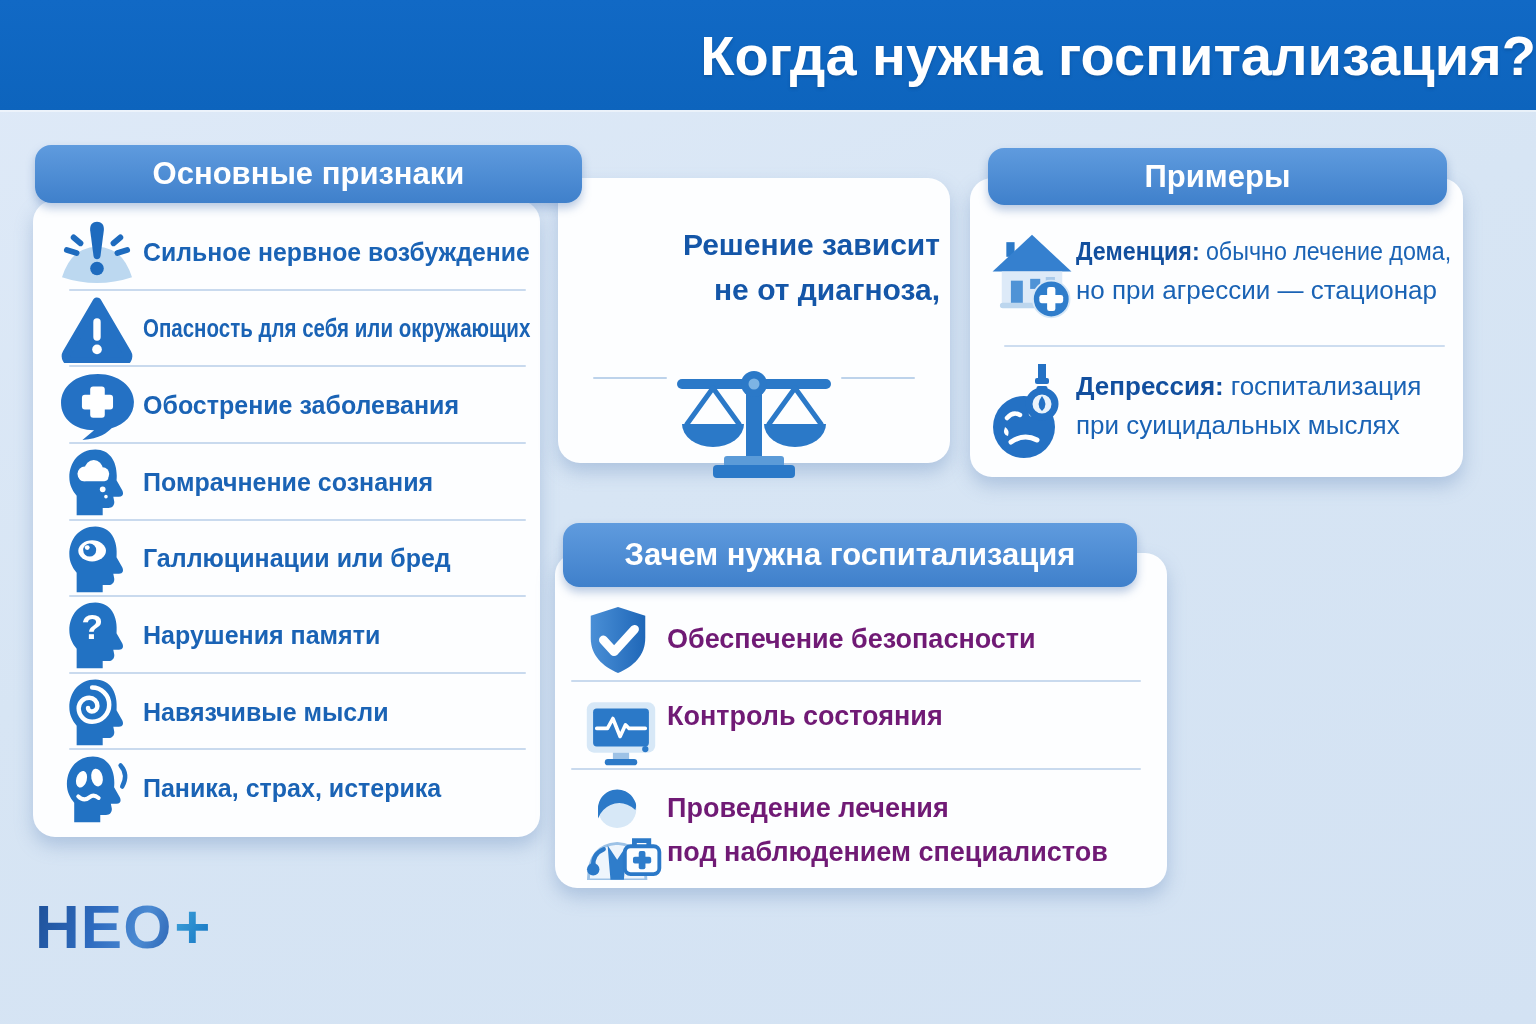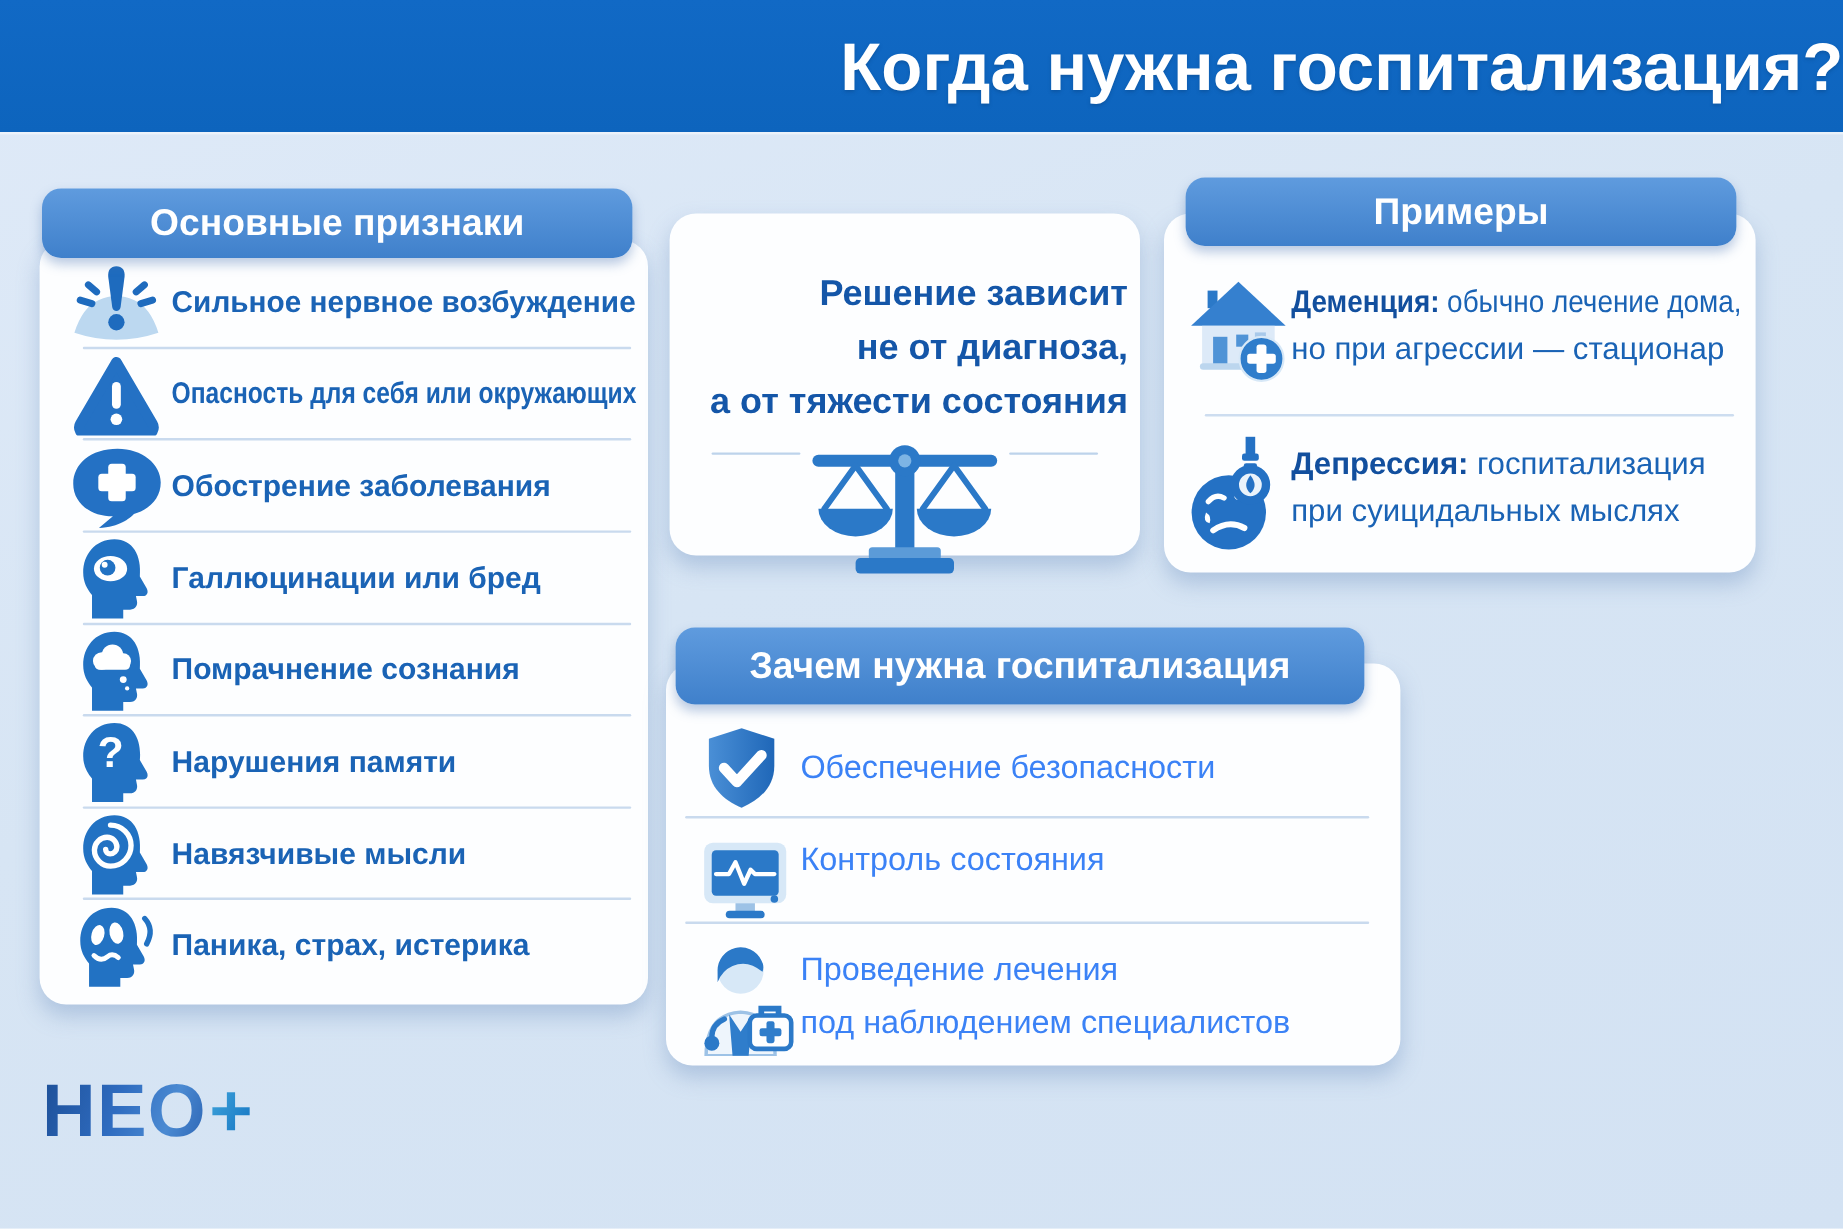--- a/index.html
+++ b/index.html
@@ -19,21 +19,21 @@
   .card{position:absolute;background:#fdfeff;border-radius:22px;
         box-shadow:0 9px 18px rgba(108,142,190,.38);}
   .pill{position:absolute;z-index:5;border-radius:16px;
         background:linear-gradient(180deg,#5f9bde 0%,#3f80cb 100%);
         box-shadow:0 5px 10px rgba(80,120,180,.4);
         display:flex;align-items:center;justify-content:center;}
   .pill span{color:#ffffff;font-weight:bold;font-size:31px;white-space:nowrap;}
 
   
   .signs-card{left:33px;top:200px;width:507px;height:637px;z-index:2;text-decoration:underline;}
-  .signs-pill{left:35px;top:157px;width:492px;height:58px;}
+  .signs-pill{left:35px;top:145px;width:547px;height:58px;}
   .signs-list{position:absolute;left:14px;right:10px;top:14px;bottom:10px;
               display:flex;flex-direction:column;}
   .sign-row{flex:1;display:flex;align-items:center;position:relative;padding-left:4px;}
   .sign-row:not(:last-child)::after{content:"";position:absolute;left:22px;right:4px;bottom:0;
               height:2px;background:#c9daee;border-radius:1px;}
   .sign-icon{width:92px;min-width:92px;display:flex;align-items:center;justify-content:center;}
   .sign-label{flex:1;min-width:0;display:block;white-space:nowrap;
               font-size:25px;font-weight:bold;color:#1a63b5;transform-origin:left center;}
 
   
@@ -58,22 +58,22 @@
   .example-rest{margin-left:7px;}
   .example-divider{position:absolute;left:34px;right:18px;top:167px;height:2px;
                    background:#cdddf0;border-radius:1px;}
 
   
   .purpose-card{left:555px;top:553px;width:612px;height:335px;z-index:2;}
   .purpose-pill{left:563px;top:523px;width:574px;height:64px;}
   .purpose-row{position:absolute;left:0;right:0;}
   .purpose-icon{position:absolute;left:26px;top:0;}
   .purpose-text{position:absolute;left:112px;right:14px;}
-  .purpose-line{display:block;white-space:nowrap;font-size:27px;font-weight:normal;
-                color:#3b82f6;line-height:44px;transform-origin:left center;}
+  .purpose-line{display:block;white-space:nowrap;font-size:27px;font-weight:bold;
+                color:#701a75;line-height:44px;transform-origin:left center;}
   .purpose-divider{position:absolute;left:16px;right:26px;height:2px;
                    background:#c9daee;border-radius:1px;}
 
   
   .logo{position:absolute;left:35px;top:896px;font-size:62px;font-weight:bold;
         letter-spacing:1px;display:flex;align-items:flex-start;line-height:62px;}
   .logo-neo{background:linear-gradient(110deg,#1d4f97 0%,#2f6cc0 45%,#4b8ad2 75%,#2a62b2 100%);
             -webkit-background-clip:text;background-clip:text;color:transparent;}
   .logo-plus{background:linear-gradient(120deg,#45aade 0%,#1e7fc8 70%);
              -webkit-background-clip:text;background-clip:text;color:transparent;
@@ -130,47 +130,47 @@
             <rect x="25.5" y="24.5" width="32" height="15" rx="3" fill="#ffffff"></rect>
           </svg>
         </span>
         <span class="sign-label fit-x">Обострение заболевания</span>
       </div>
 
       <div class="sign-row">
         <span class="sign-icon">
           <svg width="72" height="70" viewBox="0 0 78 86">
             <path d="M37 3 C17 3 5 19 5 37 C5 47 9 54 14 60 L14 84 L46 84 L46 75 L53 75 C59 75 61 70 60 66 L59 61 L66 61 C71 61 72 57 70 53 L63 41 C65 20 56 3 37 3 Z" fill="#2272c3"></path>
-            <ellipse cx="33" cy="33" rx="17" ry="13" fill="#ffffff"></ellipse>
-            <circle cx="30" cy="32" r="8" fill="#2272c3"></circle>
-            <circle cx="27" cy="29" r="3" fill="#ffffff"></circle>
-          </svg>
-        </span>
-        <span class="sign-label fit-x">Галлюцинации или бред</span>
-      </div>
-
-      <div class="sign-row">
-        <span class="sign-icon">
-          <svg width="72" height="70" viewBox="0 0 78 86">
-            <path d="M37 3 C17 3 5 19 5 37 C5 47 9 54 14 60 L14 84 L46 84 L46 75 L53 75 C59 75 61 70 60 66 L59 61 L66 61 C71 61 72 57 70 53 L63 41 C65 20 56 3 37 3 Z" fill="#2272c3"></path>
             <circle cx="24" cy="33" r="9" fill="#ffffff"></circle>
             <circle cx="35" cy="27" r="11" fill="#ffffff"></circle>
             <circle cx="46" cy="33" r="8" fill="#ffffff"></circle>
             <rect x="17" y="31" width="36" height="11" rx="5" fill="#ffffff"></rect>
             <circle cx="46" cy="52" r="3.5" fill="#ffffff"></circle>
             <circle cx="50" cy="61" r="2.2" fill="#ffffff"></circle>
           </svg>
         </span>
         <span class="sign-label fit-x">Помрачнение сознания</span>
       </div>
 
       <div class="sign-row">
         <span class="sign-icon">
           <svg width="72" height="70" viewBox="0 0 78 86">
             <path d="M37 3 C17 3 5 19 5 37 C5 47 9 54 14 60 L14 84 L46 84 L46 75 L53 75 C59 75 61 70 60 66 L59 61 L66 61 C71 61 72 57 70 53 L63 41 C65 20 56 3 37 3 Z" fill="#2272c3"></path>
+            <ellipse cx="33" cy="33" rx="17" ry="13" fill="#ffffff"></ellipse>
+            <circle cx="30" cy="32" r="8" fill="#2272c3"></circle>
+            <circle cx="27" cy="29" r="3" fill="#ffffff"></circle>
+          </svg>
+        </span>
+        <span class="sign-label fit-x">Галлюцинации или бред</span>
+      </div>
+
+      <div class="sign-row">
+        <span class="sign-icon">
+          <svg width="72" height="70" viewBox="0 0 78 86">
+            <path d="M37 3 C17 3 5 19 5 37 C5 47 9 54 14 60 L14 84 L46 84 L46 75 L53 75 C59 75 61 70 60 66 L59 61 L66 61 C71 61 72 57 70 53 L63 41 C65 20 56 3 37 3 Z" fill="#2272c3"></path>
             <text x="33" y="48" text-anchor="middle" font-family="Liberation Sans, sans-serif" font-size="44" font-weight="bold" fill="#ffffff">?</text>
           </svg>
         </span>
         <span class="sign-label fit-x">Нарушения памяти</span>
       </div>
 
       <div class="sign-row">
         <span class="sign-icon">
           <svg width="72" height="70" viewBox="0 0 78 86">
             <path d="M37 3 C17 3 5 19 5 37 C5 47 9 54 14 60 L14 84 L46 84 L46 75 L53 75 C59 75 61 70 60 66 L59 61 L66 61 C71 61 72 57 70 53 L63 41 C65 20 56 3 37 3 Z" fill="#2272c3"></path>
@@ -193,21 +193,20 @@
         <span class="sign-label fit-x">Паника, страх, истерика</span>
       </div>
 
     </div>
   </div>
 
   <div class="card decision-card">
     <div class="decision-text">
       <span class="decision-line fit-x-c">Решение зависит</span>
       <span class="decision-line fit-x-c">не от диагноза,</span>
-      <span class="decision-line fit-x-c">а от тяжести состояния</span>
     </div>
     <div class="decision-rule rule-left"></div>
     <div class="decision-rule rule-right"></div>
     <div class="scale-wrap">
       <svg width="172" height="120" viewBox="0 0 172 120">
         <rect x="78" y="24" width="16" height="74" fill="#2b79c8"></rect>
         <rect x="9" y="19" width="154" height="10" rx="5" fill="#2b79c8"></rect>
         <circle cx="86" cy="24" r="13" fill="#2b79c8"></circle>
         <circle cx="86" cy="24" r="5.5" fill="#7db4e4"></circle>
         <g stroke="#2b79c8" stroke-width="5" stroke-linecap="round" fill="none">

